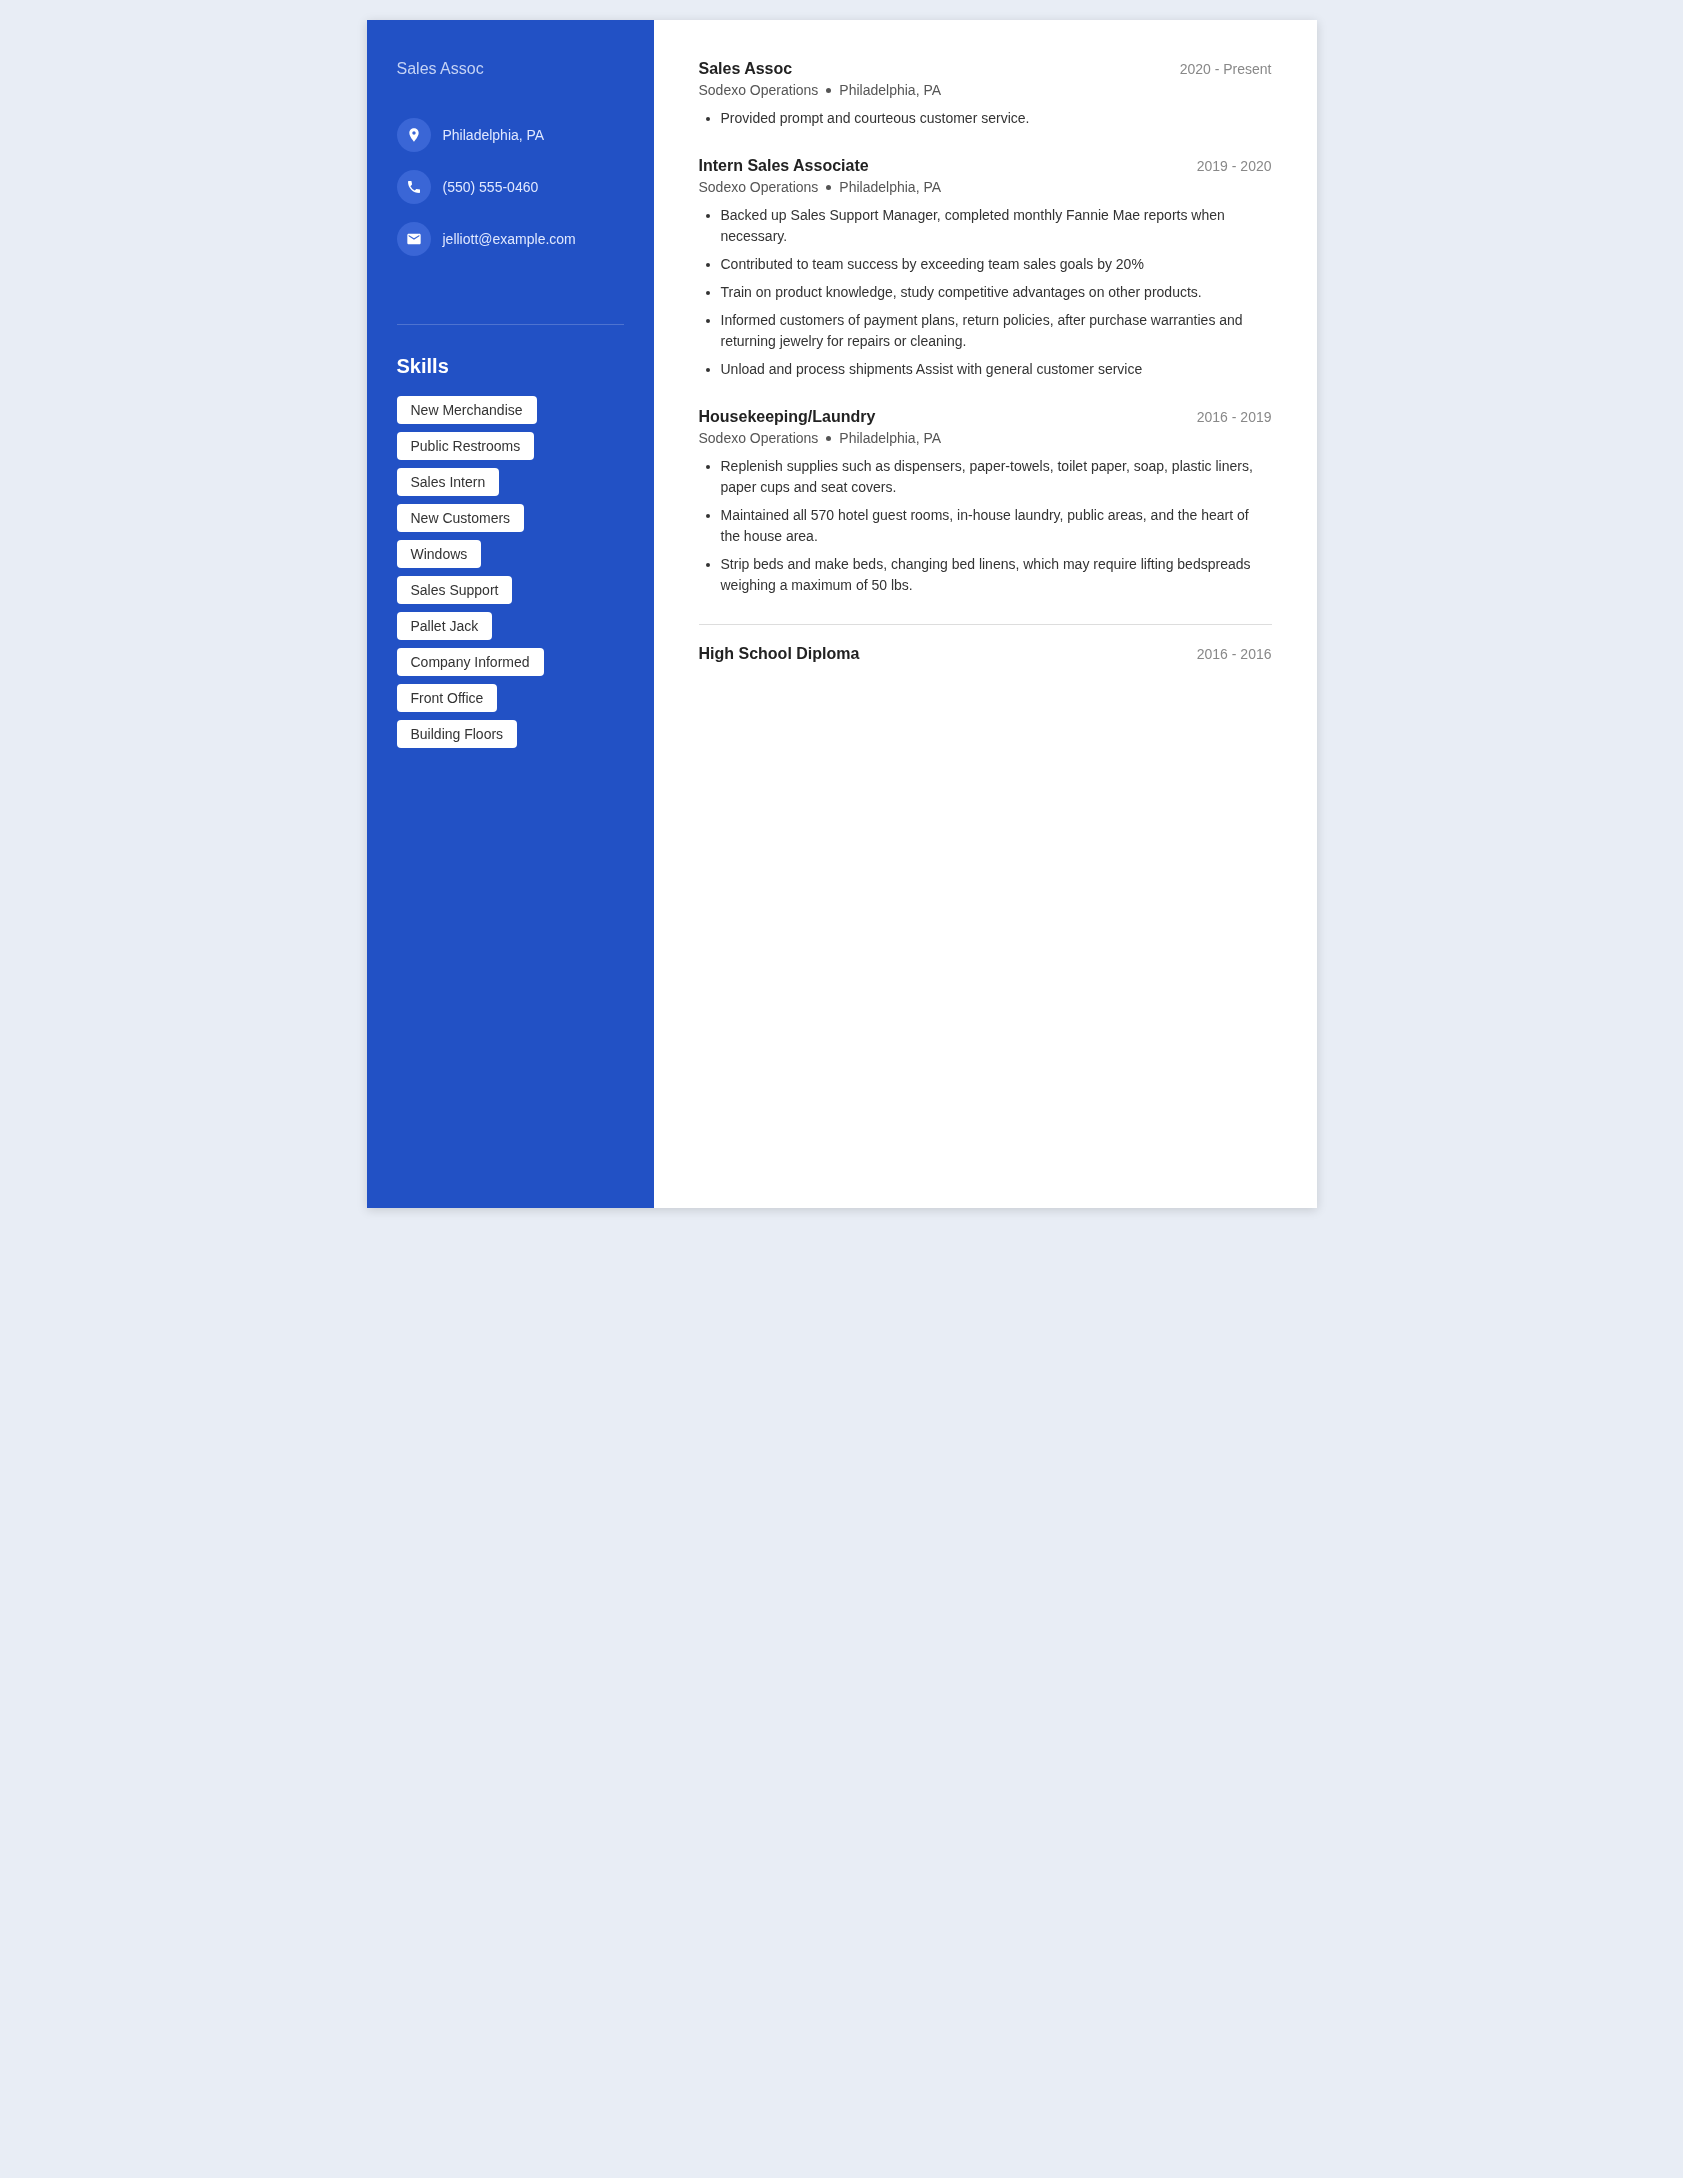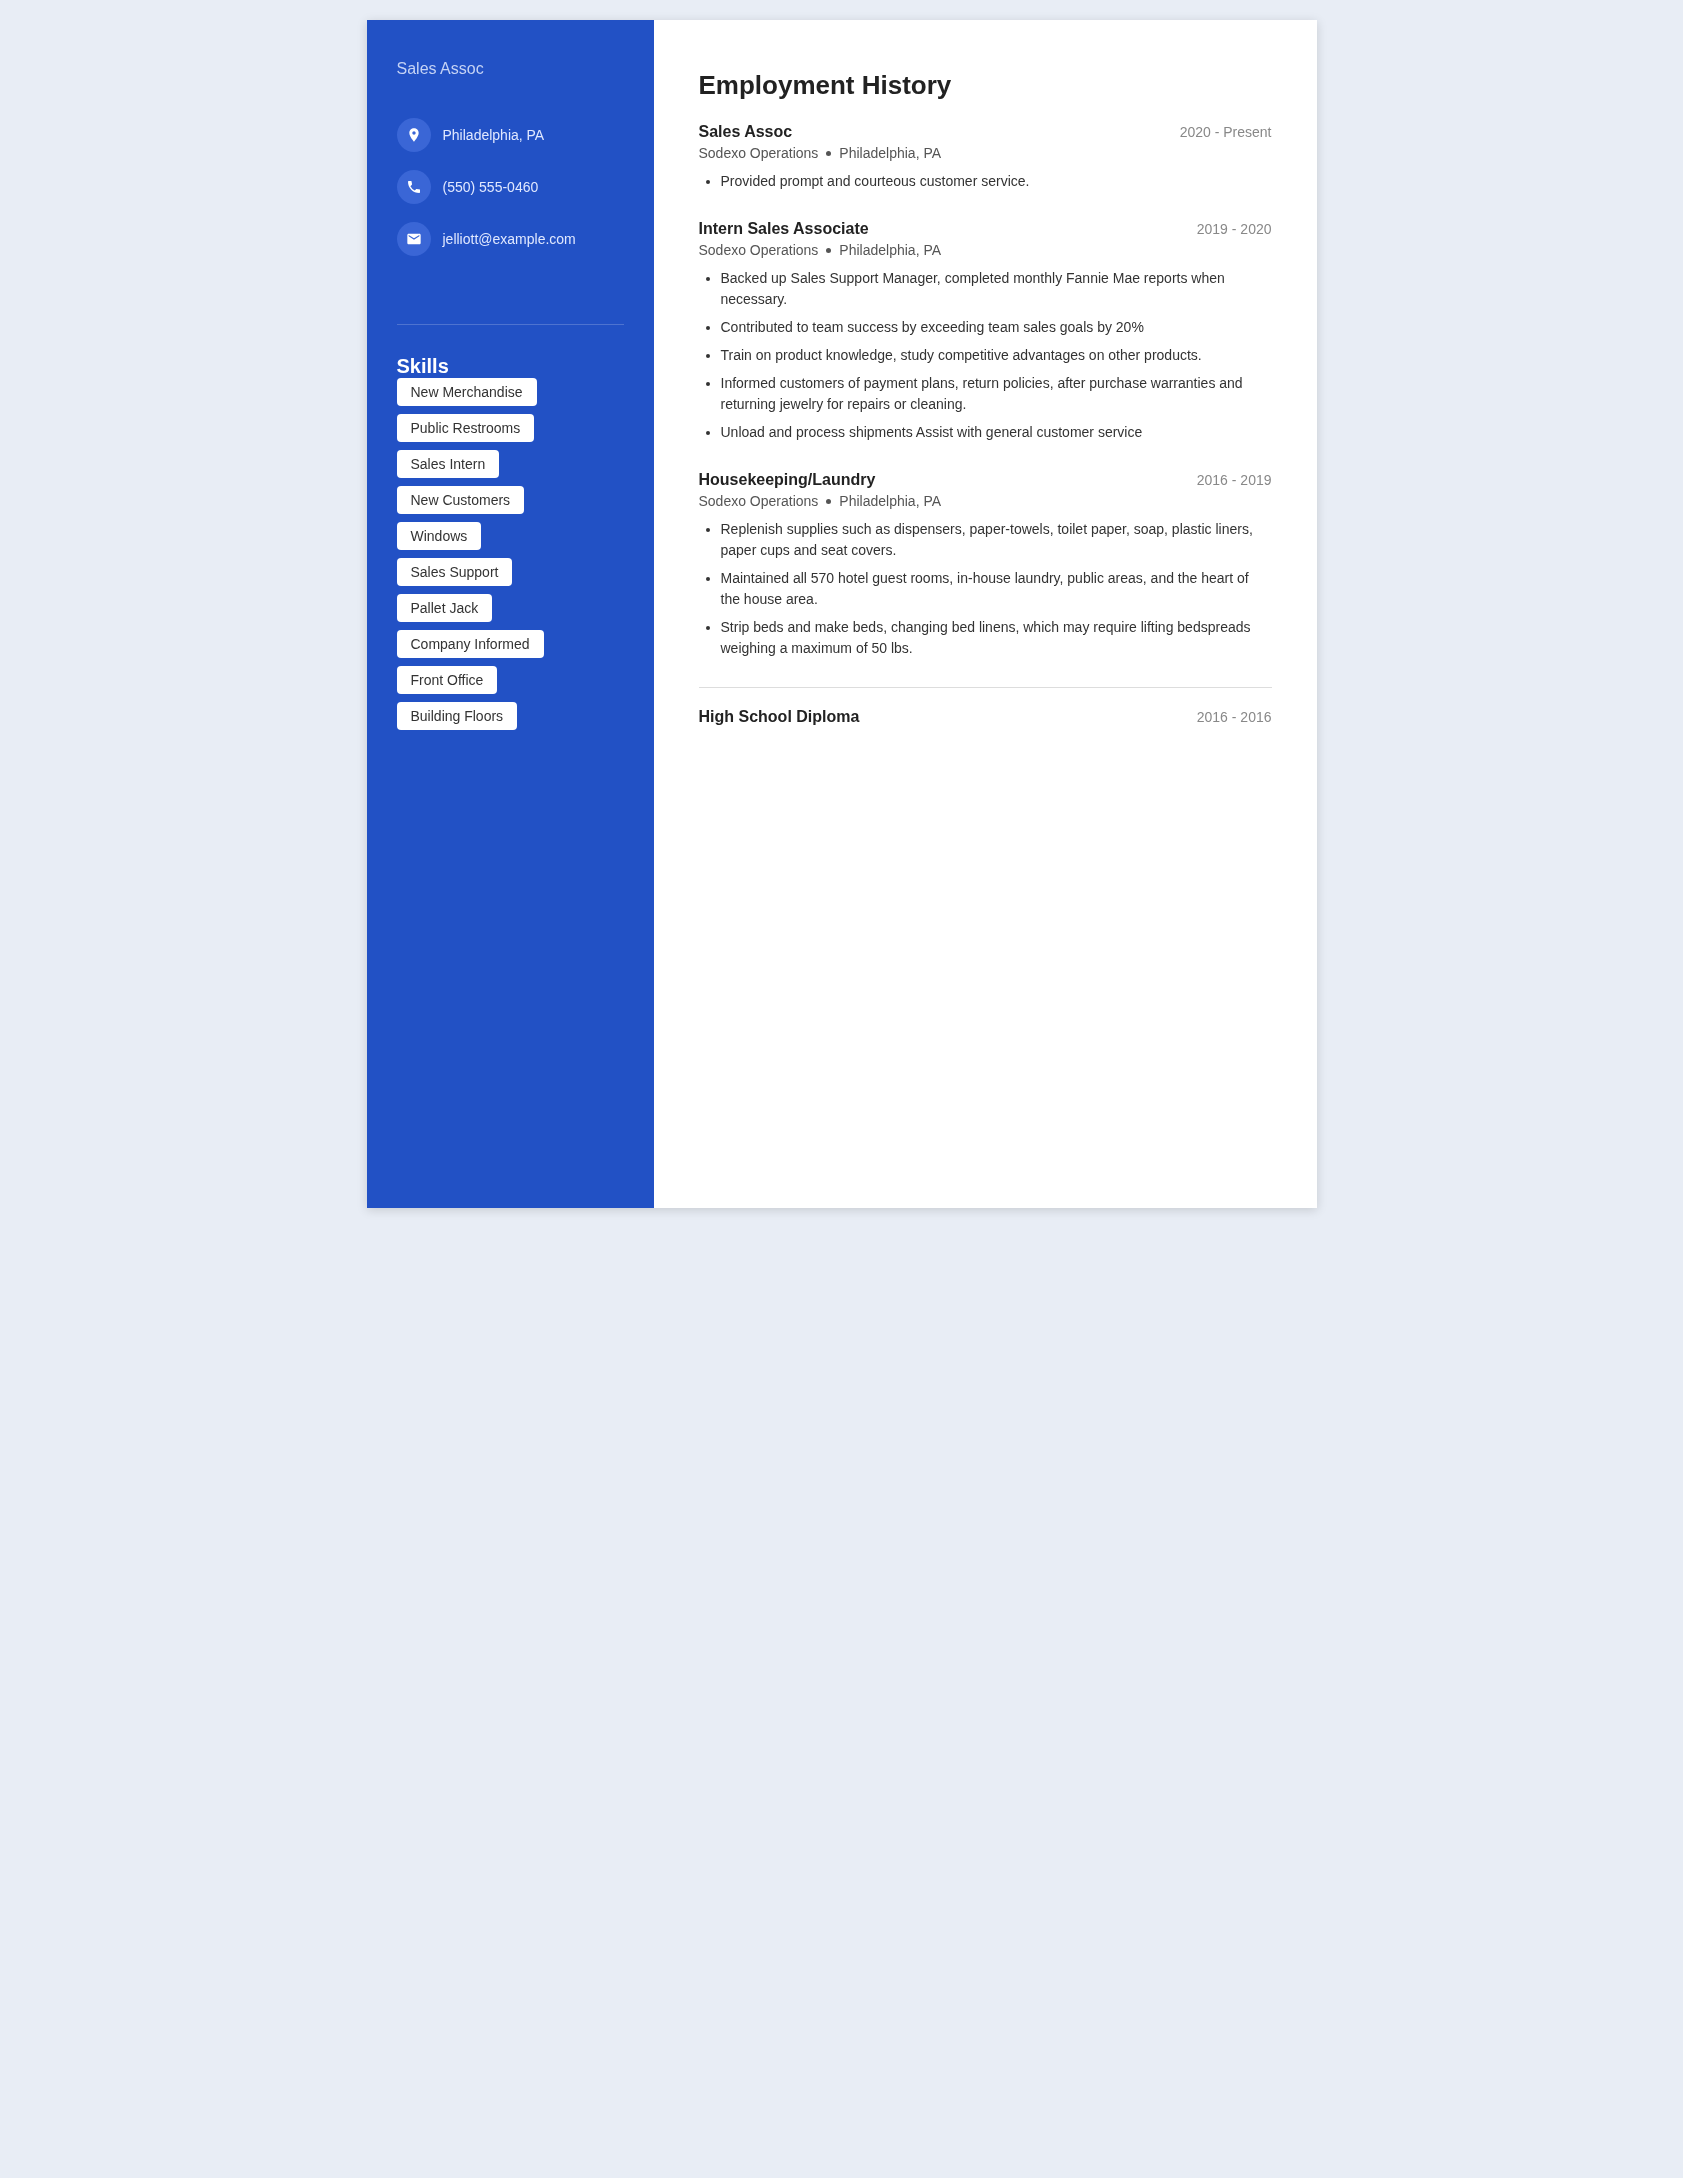--- a/index.html
+++ b/index.html
@@ -69,20 +69,21 @@
     }
     .divider-line {
       border: none;
       border-top: 1px solid rgba(255,255,255,0.2);
       margin: 10px 0 30px 0;
     }
     .skills-heading {
       font-size: 20px;
       font-weight: 700;
       color: white;
+      margin-bottom: 18px;
     }
     .skills-list {
       display: flex;
       flex-direction: column;
       gap: 8px;
     }
     .skill-tag {
       background: white;
       color: #333;
       border-radius: 4px;
@@ -205,21 +206,20 @@
         <div class="skill-tag">Windows</div>
         <div class="skill-tag">Sales Support</div>
         <div class="skill-tag">Pallet Jack</div>
         <div class="skill-tag">Company Informed</div>
         <div class="skill-tag">Front Office</div>
         <div class="skill-tag">Building Floors</div>
       </div>
   </div>
 
   <div class="main-content">
-    <h2 class="section-title">Employment History</h2>
 
     <div id="jobs-container">
         <div class="job-block">
           <div class="job-header">
             <span class="job-title">Sales Assoc</span>
             <span class="job-date">2020 - Present</span>
           </div>
           <div class="job-meta">
             <span>Sodexo Operations</span>
             <span class="dot-sep"></span>

